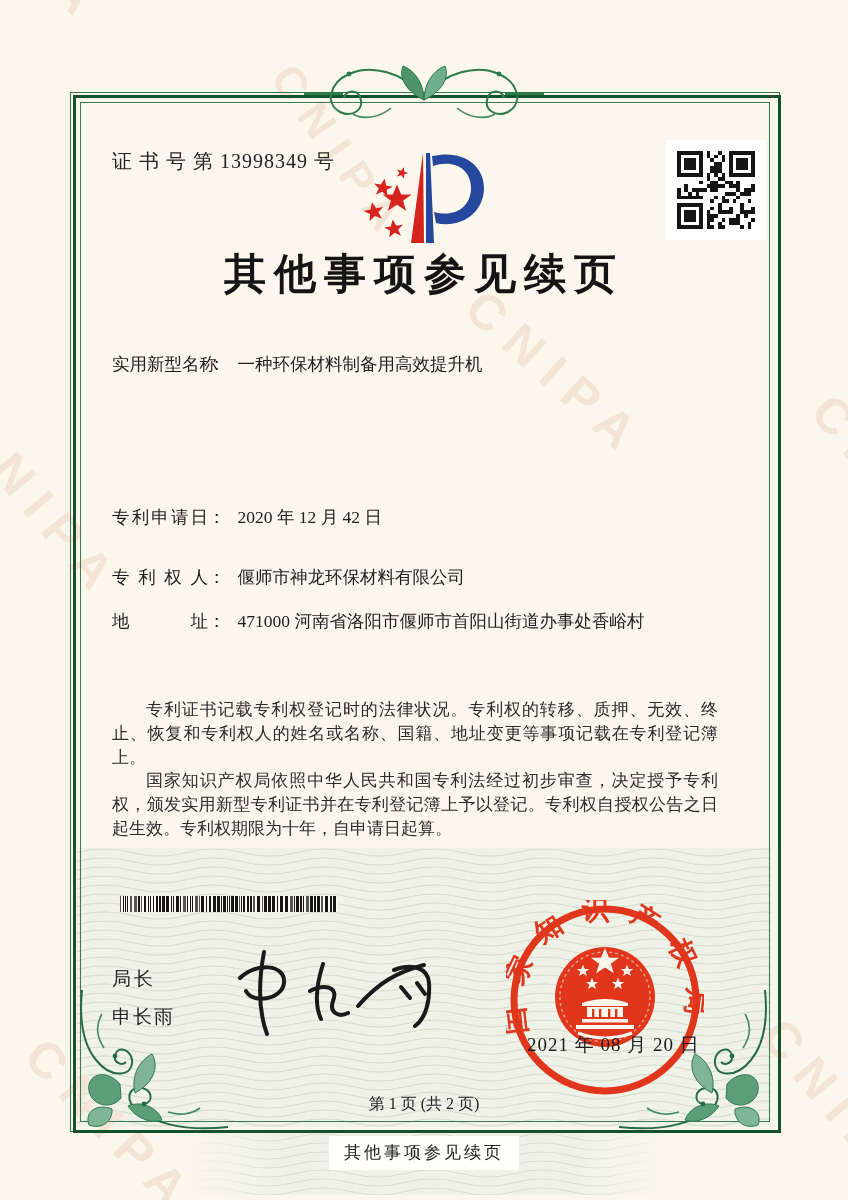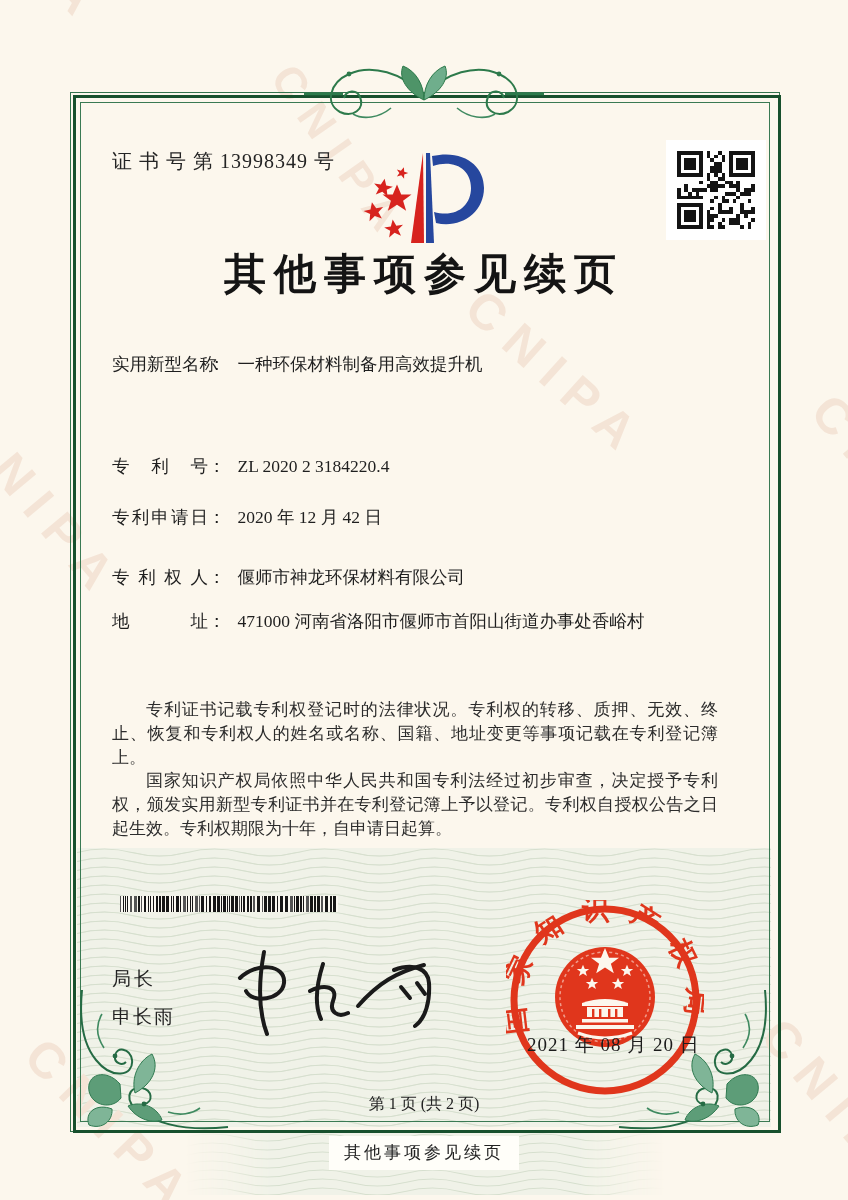--- a/index.html
+++ b/index.html
@@ -376,23 +376,20 @@
       <rect x="19" y="20" width="1" height="1" fill="#141414"></rect>
     </svg>
 </div>
 
 <div class="abs title">其他事项参见续页</div>
 
 <div class="abs fields">
   <div class="frow" style="top:0px">
     <span class="flabel">实用新型名称</span><span>：</span><span class="fvalue">一种环保材料制备用高效提升机</span>
   </div>
-  <div class="frow" style="top:102px">
-    <span class="flabel">专利号</span><span>：</span><span class="fvalue">ZL 2020 2 3184220.4</span>
-  </div>
   <div class="frow" style="top:153px">
     <span class="flabel">专利申请日</span><span>：</span><span class="fvalue">2020 年 12 月 42 日</span>
   </div>
   <div class="frow" style="top:213px">
     <span class="flabel">专利权人</span><span>：</span><span class="fvalue">偃师市神龙环保材料有限公司</span>
   </div>
   <div class="frow" style="top:257px">
     <span class="flabel">地址</span><span>：</span><span class="fvalue">471000 河南省洛阳市偃师市首阳山街道办事处香峪村</span>
   </div>
 </div>

